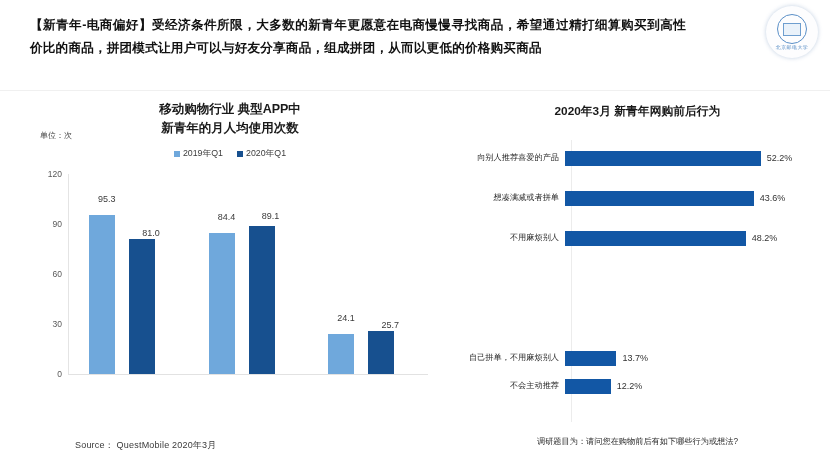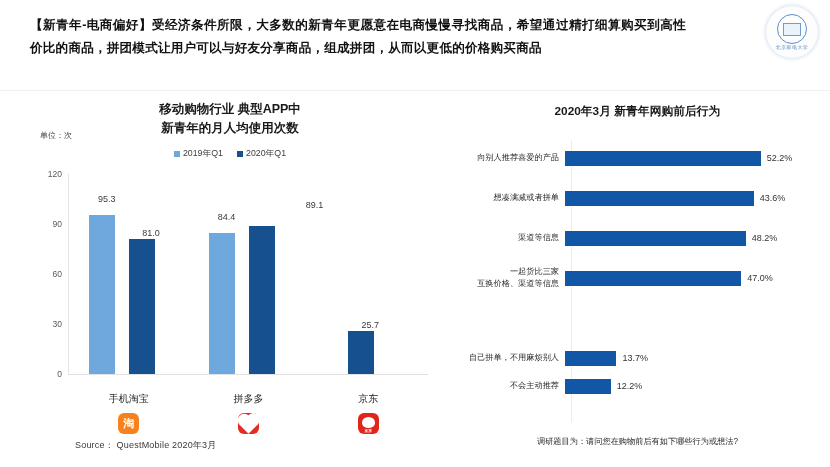--- a/index.html
+++ b/index.html
@@ -261,51 +261,36 @@
               <div class="bar-value v-b" style="bottom: 136px;">81.0</div>
             </div>
           </div>
           <div class="bar-group">
             <div class="bar-wrap">
               <div class="bar" style="height: 140.667px; background: rgb(111, 168, 220);"></div>
               <div class="bar-value v-a" style="bottom: 151.667px;">84.4</div>
             </div>
             <div class="bar-wrap">
               <div class="bar" style="height: 148.5px; background: rgb(23, 80, 143);"></div>
-              <div class="bar-value v-b" style="bottom: 164px; margin-left: 44px;">89.1</div>
+              <div class="bar-value v-b" style="bottom: 153px;">89.1</div>
             </div>
           </div>
           <div class="bar-group">
+            <div class="bar-wrap">
+              <div class="bar" style="height: 40.1667px; background: rgb(111, 168, 220);"></div>
+              <div class="bar-value v-a" style="bottom: 51.1667px;">24.1</div>
+            </div>
             <div class="bar-wrap">
               <div class="bar" style="height: 42.8333px; background: rgb(23, 80, 143);"></div>
               <div class="bar-value v-b" style="bottom: 43.8333px;">25.7</div>
             </div>
           </div>
         </div>
     </div>
 
-    <div id="x-labels">
-        <div class="x-col">
-          <div class="x-name">手机淘宝</div>
-          <div class="app-icon" style="background: rgb(245, 130, 31);">淘</div>
-        </div>
-        <div class="x-col">
-          <div class="x-name">拼多多</div>
-          <div class="app-icon" style="background: rgb(224, 46, 36);">
-            <div class="pdd-heart"></div>
-          </div>
-        </div>
-        <div class="x-col">
-          <div class="x-name">京东</div>
-          <div class="app-icon" style="background: rgb(225, 37, 27);">
-            <div class="jd-dog"></div>
-            <span class="sub">京东</span>
-          </div>
-        </div>
-      </div>
 
     <div id="source-note">Source： QuestMobile 2020年3月</div>
   </div>
 
   <div class="panel" id="panel-right">
     <div class="chart-title" id="right-title">2020年3月 新青年网购前后行为</div>
 
     <div id="plot-right">
       <div id="cat-axis"></div>
     <div class="hrow" style="top: 4px; height: 40px;">
@@ -321,37 +306,27 @@
           <div class="hlabel">
             <div>想凑满减或者拼单</div>
           </div>
           <div class="hbar-zone">
             <div class="hbar" style="width: 188.625px; background: rgb(18, 87, 165);"></div>
             <span class="hval">43.6%</span>
           </div>
         </div>
         <div class="hrow" style="top: 84px; height: 40px;">
           <div class="hlabel">
-            <div>渠道等信息</div>
+            <div>不用麻烦别人</div>
           </div>
           <div class="hbar-zone">
             <div class="hbar" style="width: 180.75px; background: rgb(18, 87, 165);"></div>
             <span class="hval">48.2%</span>
           </div>
         </div>
-        <div class="hrow" style="top: 124px; height: 40px;">
-          <div class="hlabel">
-            <div>一起货比三家</div>
-            <div>互换价格、渠道等信息</div>
-          </div>
-          <div class="hbar-zone">
-            <div class="hbar" style="width: 176.25px; background: rgb(18, 87, 165);"></div>
-            <span class="hval">47.0%</span>
-          </div>
-        </div>
         <div class="hrow" style="top: 204px; height: 40px;">
           <div class="hlabel">
             <div>自己拼单，不用麻烦别人</div>
           </div>
           <div class="hbar-zone">
             <div class="hbar" style="width: 51.375px; background: rgb(18, 87, 165);"></div>
             <span class="hval">13.7%</span>
           </div>
         </div>
         <div class="hrow" style="top: 232px; height: 40px;">

